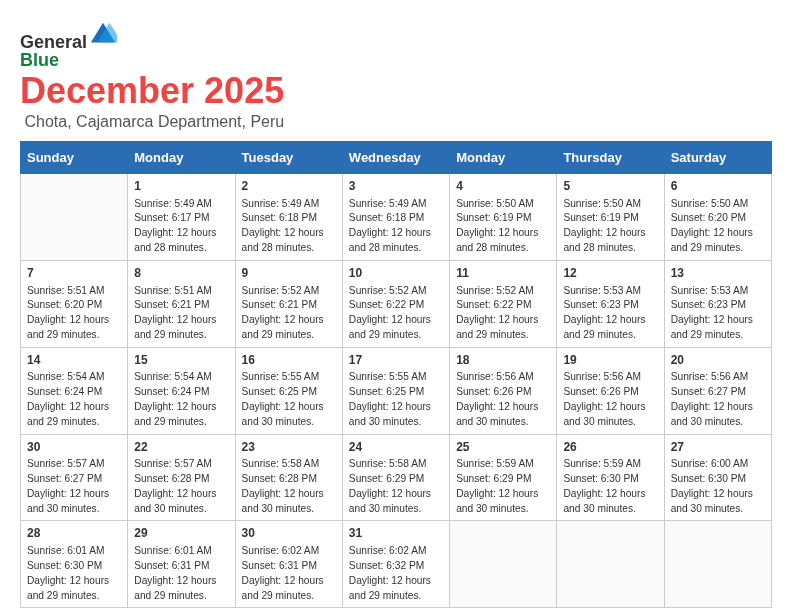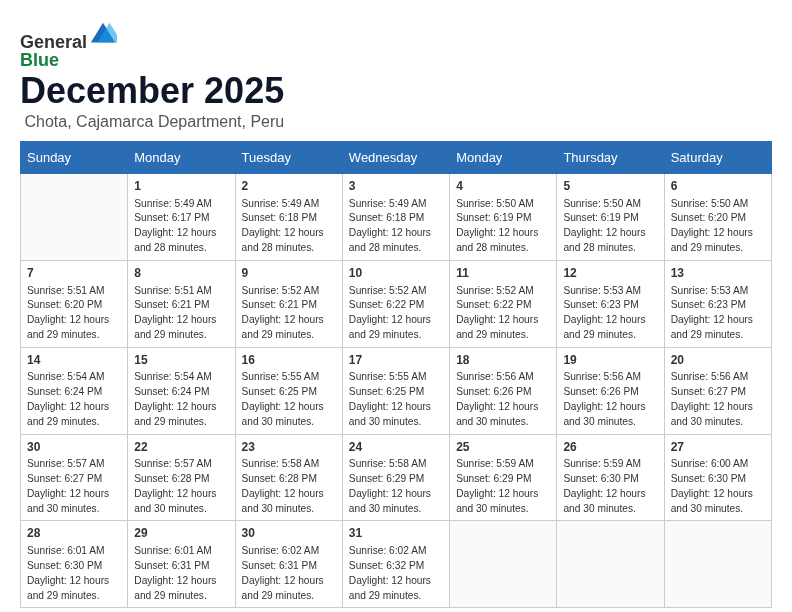--- a/index.html
+++ b/index.html
@@ -33,40 +33,40 @@
       width: 28px;
       height: 28px;
       margin-left: 2px;
     }
     .title-block {
       text-align: right;
     }
     .month-title {
       font-size: 36px;
       font-weight: bold;
-      color: #0f172a;
+      color: #ef4444;
       line-height: 1.1;
     }
     .location-title {
       font-size: 16px;
       color: #555;
       margin-top: 2px;
     }
     table {
       width: 100%;
       border-collapse: collapse;
       font-size: 11px;
     }
     thead tr th {
       background-color: #2a6db5;
       color: #fff;
       padding: 8px 6px;
       text-align: left;
       font-size: 13px;
-      font-weight: normal;
+      font-weight: bold;
       border: 1px solid #2a6db5;
     }
     tbody tr td {
       border: 1px solid #ccc;
       padding: 4px 6px;
       vertical-align: top;
       width: calc(100% / 7);
       height: 80px;
       color: #333;
       font-size: 10.5px;

